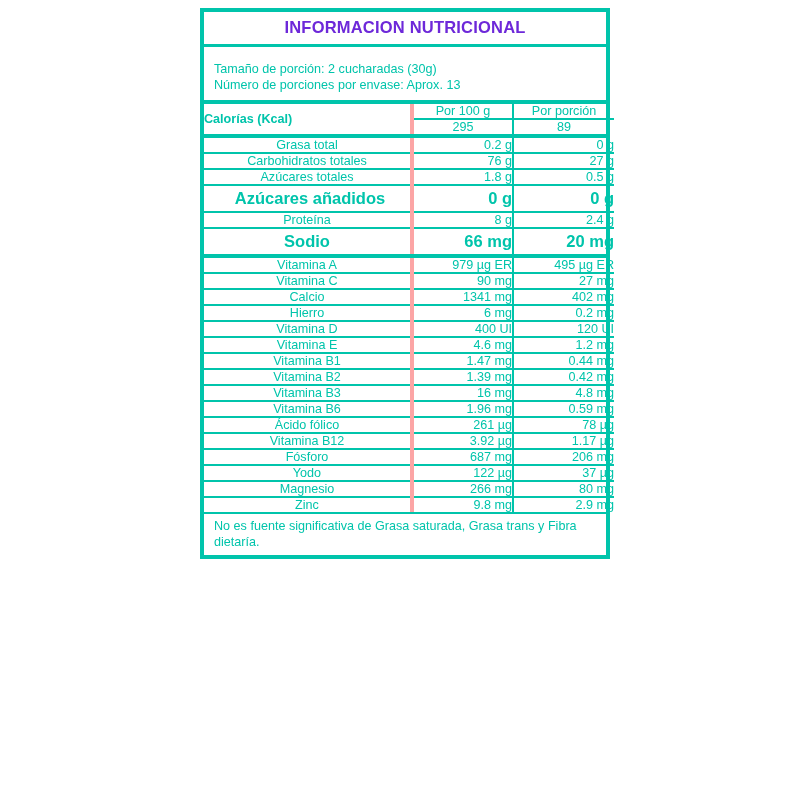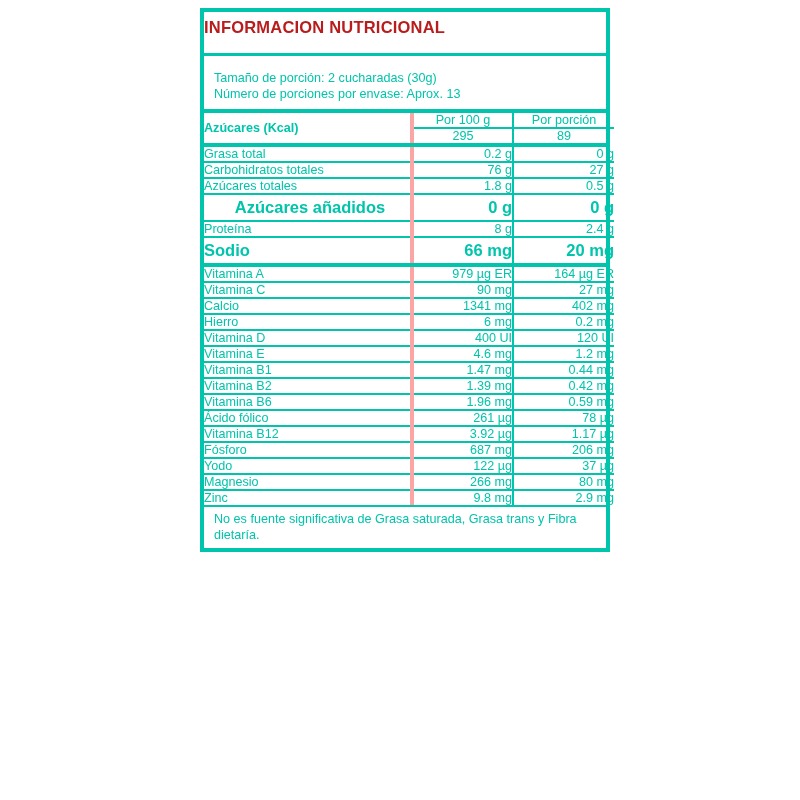--- a/index.html
+++ b/index.html
@@ -15,26 +15,26 @@
     position: absolute;
     left: 200px;
     top: 8px;
     width: 410px;
     box-sizing: border-box;
     border: 4px solid #00c4ab;
     background: #ffffff;
   }
 
   .nt-title {
-    text-align: left;
-    color: #b91c1c;
+    text-align: center;
+    color: #6d28d9;
     font-size: 16.5px;
     font-weight: bold;
     letter-spacing: 0.2px;
-    padding: 6px 0 16px 0;
+    padding: 6px 0 7px 0;
     border-bottom: 3px solid #00c4ab;
   }
 
   .serving-block {
     padding: 14px 10px 7px 10px;
     border-bottom: 4px solid #00c4ab;
   }
   .serving-line {
     color: #00c4ab;
     font-size: 12.6px;
@@ -54,21 +54,21 @@
     padding: 0;
     vertical-align: middle;
   }
 
   col.c-name { width: 208px; }
   col.c-v1   { width: 101px; }
   col.c-v2   { width: 101px; }
 
   .cell-name {
     padding: 4px 6px 4px 10px;
-    text-align: left;
+    text-align: center;
   }
   .cell-val {
     padding: 4px 6px 4px 6px;
     text-align: right;
   }
 
   
   .rule-h { border-top: 2px solid #00c4ab; }
   .rule-v { border-left: 2px solid #00c4ab; }
   .rule-v-thick { border-left: 4px solid #fca5a5; }
@@ -127,21 +127,21 @@
   </div>
 
   <table class="grid">
     <colgroup>
         <col class="c-name">
         <col class="c-v1">
         <col class="c-v2">
       </colgroup>
     <tbody>
       <tr>
-        <td class="cal-label" rowspan="2">Azúcares (Kcal)</td>
+        <td class="cal-label" rowspan="2">Calorías (Kcal)</td>
         <td class="col-head rule-v-thick">Por 100 g</td>
         <td class="col-head rule-v">Por porción</td>
       </tr>
       <tr>
         <td class="cal-value rule-v-thick rule-h">295</td>
         <td class="cal-value rule-v rule-h">89</td>
       </tr>
     </tbody>
   </table>
 
@@ -192,21 +192,21 @@
   <table class="grid">
     <colgroup>
         <col class="c-name">
         <col class="c-v1">
         <col class="c-v2">
       </colgroup>
     <tbody>
         <tr>
           <td class="cell-name">Vitamina A</td>
           <td class="cell-val rule-v-thick">979 µg ER</td>
-          <td class="cell-val rule-v">164 µg ER</td>
+          <td class="cell-val rule-v">495 µg ER</td>
         </tr>
         <tr>
           <td class="cell-name rule-h">Vitamina C</td>
           <td class="cell-val rule-v-thick rule-h">90 mg</td>
           <td class="cell-val rule-v rule-h">27 mg</td>
         </tr>
         <tr>
           <td class="cell-name rule-h">Calcio</td>
           <td class="cell-val rule-v-thick rule-h">1341 mg</td>
           <td class="cell-val rule-v rule-h">402 mg</td>
@@ -230,20 +230,25 @@
           <td class="cell-name rule-h">Vitamina B1</td>
           <td class="cell-val rule-v-thick rule-h">1.47 mg</td>
           <td class="cell-val rule-v rule-h">0.44 mg</td>
         </tr>
         <tr>
           <td class="cell-name rule-h">Vitamina B2</td>
           <td class="cell-val rule-v-thick rule-h">1.39 mg</td>
           <td class="cell-val rule-v rule-h">0.42 mg</td>
         </tr>
         <tr>
+          <td class="cell-name rule-h">Vitamina B3</td>
+          <td class="cell-val rule-v-thick rule-h">16 mg</td>
+          <td class="cell-val rule-v rule-h">4.8 mg</td>
+        </tr>
+        <tr>
           <td class="cell-name rule-h">Vitamina B6</td>
           <td class="cell-val rule-v-thick rule-h">1.96 mg</td>
           <td class="cell-val rule-v rule-h">0.59 mg</td>
         </tr>
         <tr>
           <td class="cell-name rule-h">Ácido fólico</td>
           <td class="cell-val rule-v-thick rule-h">261 µg</td>
           <td class="cell-val rule-v rule-h">78 µg</td>
         </tr>
         <tr>

